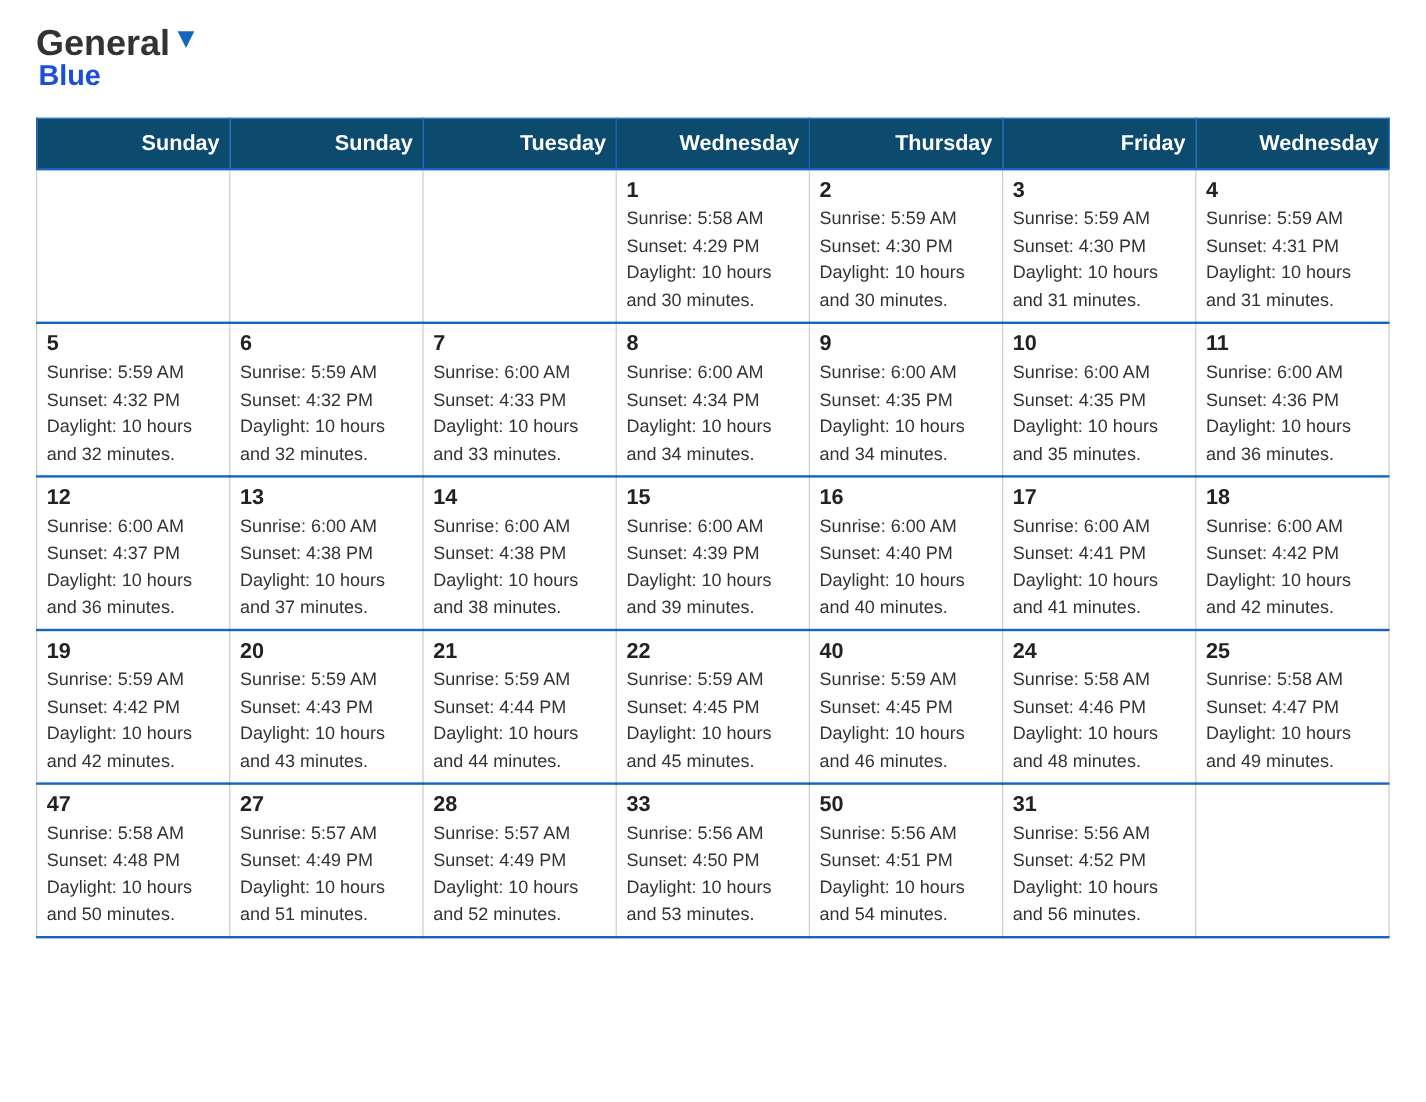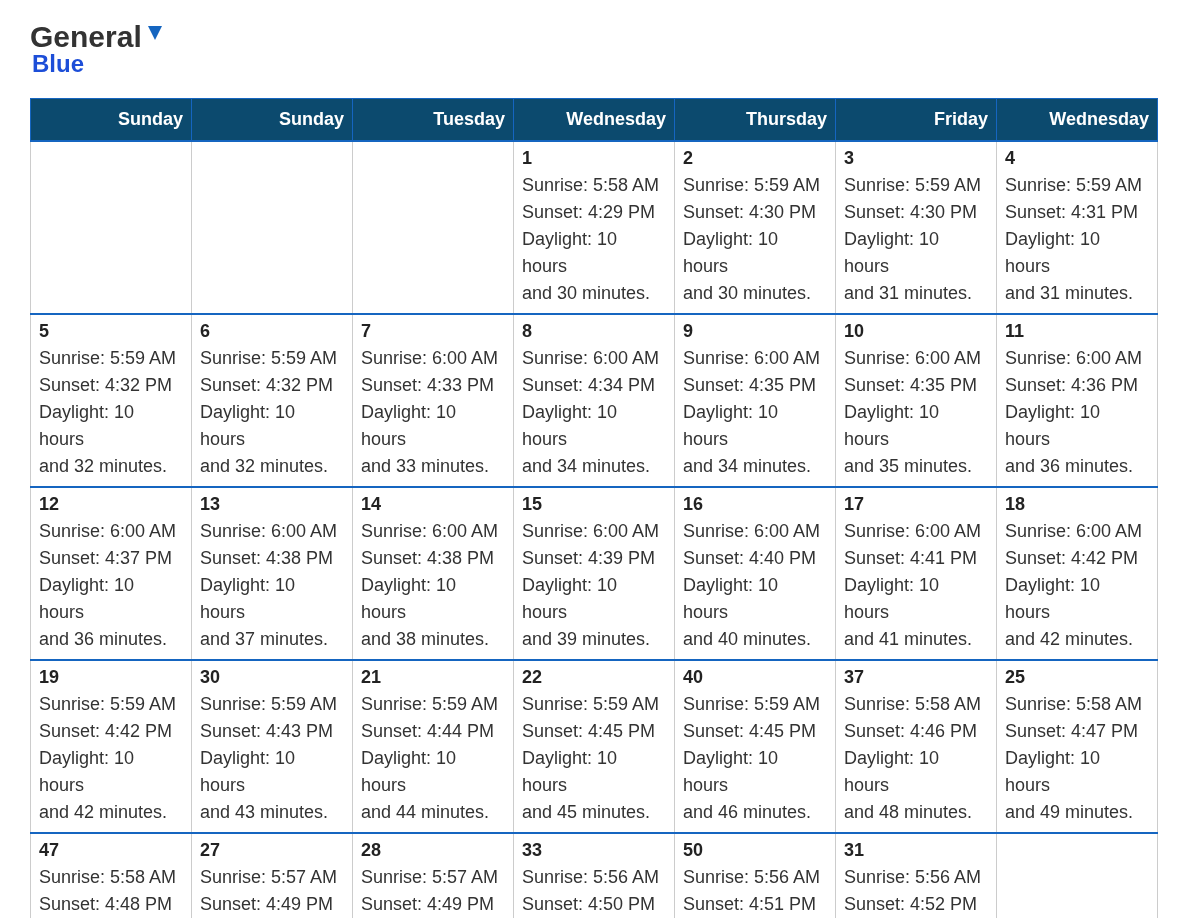--- a/index.html
+++ b/index.html
@@ -62,21 +62,21 @@
       border-bottom: 2px solid #1565c0;
     }
     .day-number {
       font-size: 18px;
       font-weight: bold;
       color: #222;
       display: block;
       margin-bottom: 3px;
     }
     .day-info {
-      font-size: 18px;
+      font-size: 15px;
       color: #333;
       line-height: 1.5;
     }
     .empty-cell {
       background: #fff;
     }
   </style>
 </head>
 <body>
 
@@ -246,21 +246,21 @@
       </tr>
       <tr>
         <td>
           <span class="day-number">19</span>
           <div class="day-info" style="white-space: pre-line;">Sunrise: 5:59 AM
 Sunset: 4:42 PM
 Daylight: 10 hours
 and 42 minutes.</div>
         </td>
         <td>
-          <span class="day-number">30</span>
+          <span class="day-number">20</span>
           <div class="day-info" style="white-space: pre-line;">Sunrise: 5:59 AM
 Sunset: 4:43 PM
 Daylight: 10 hours
 and 43 minutes.</div>
         </td>
         <td>
           <span class="day-number">21</span>
           <div class="day-info" style="white-space: pre-line;">Sunrise: 5:59 AM
 Sunset: 4:44 PM
 Daylight: 10 hours
@@ -274,21 +274,21 @@
 and 45 minutes.</div>
         </td>
         <td>
           <span class="day-number">40</span>
           <div class="day-info" style="white-space: pre-line;">Sunrise: 5:59 AM
 Sunset: 4:45 PM
 Daylight: 10 hours
 and 46 minutes.</div>
         </td>
         <td>
-          <span class="day-number">37</span>
+          <span class="day-number">24</span>
           <div class="day-info" style="white-space: pre-line;">Sunrise: 5:58 AM
 Sunset: 4:46 PM
 Daylight: 10 hours
 and 48 minutes.</div>
         </td>
         <td>
           <span class="day-number">25</span>
           <div class="day-info" style="white-space: pre-line;">Sunrise: 5:58 AM
 Sunset: 4:47 PM
 Daylight: 10 hours

